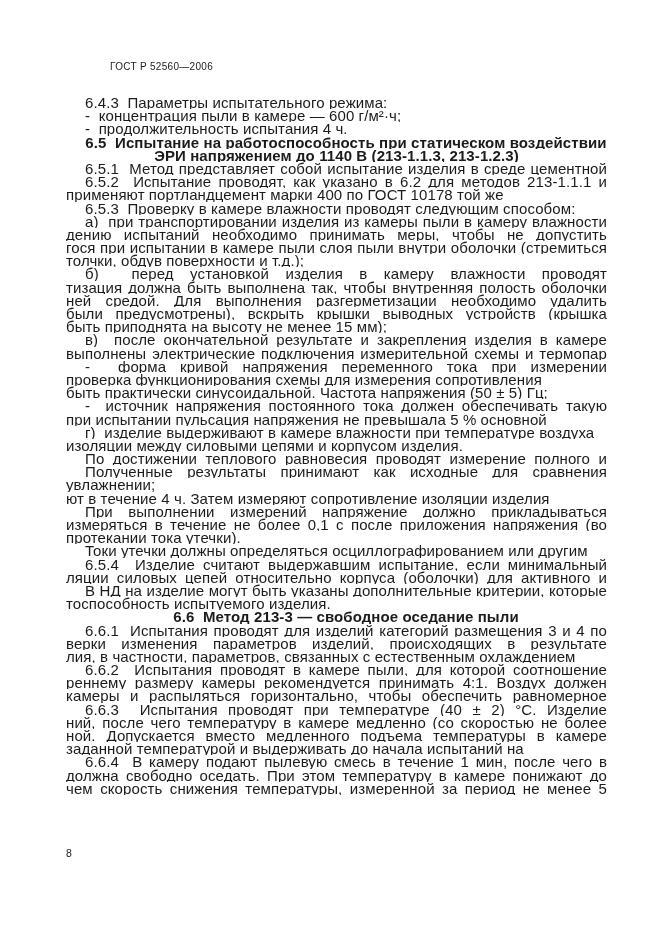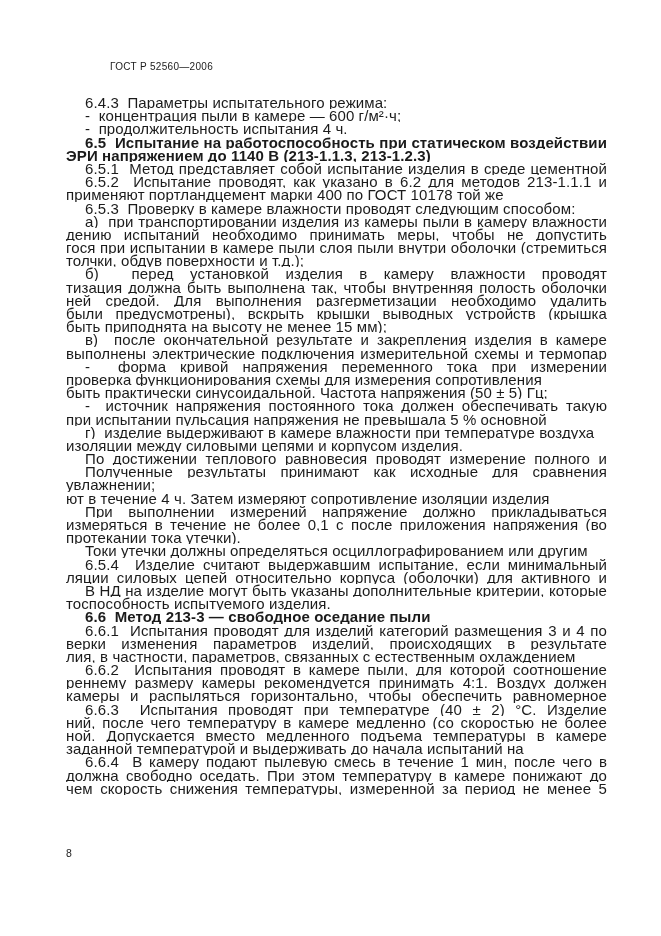--- a/index.html
+++ b/index.html
@@ -34,21 +34,21 @@
     height: 13.2px;
     white-space: pre-wrap;
     overflow: hidden;
     letter-spacing: 0.1px;
   }
   .line.j {
     text-align: justify;
     text-align-last: justify;
   }
   .line.i { text-indent: 19px; }
-  .line.b { font-weight: bold; }
+  .line.b { font-weight: bold; text-align: center; }
   .page-number {
     position: absolute;
     left: 66px;
     top: 847px;
     font-size: 10.5px;
   }
 </style>
 </head>
 <body>
 

